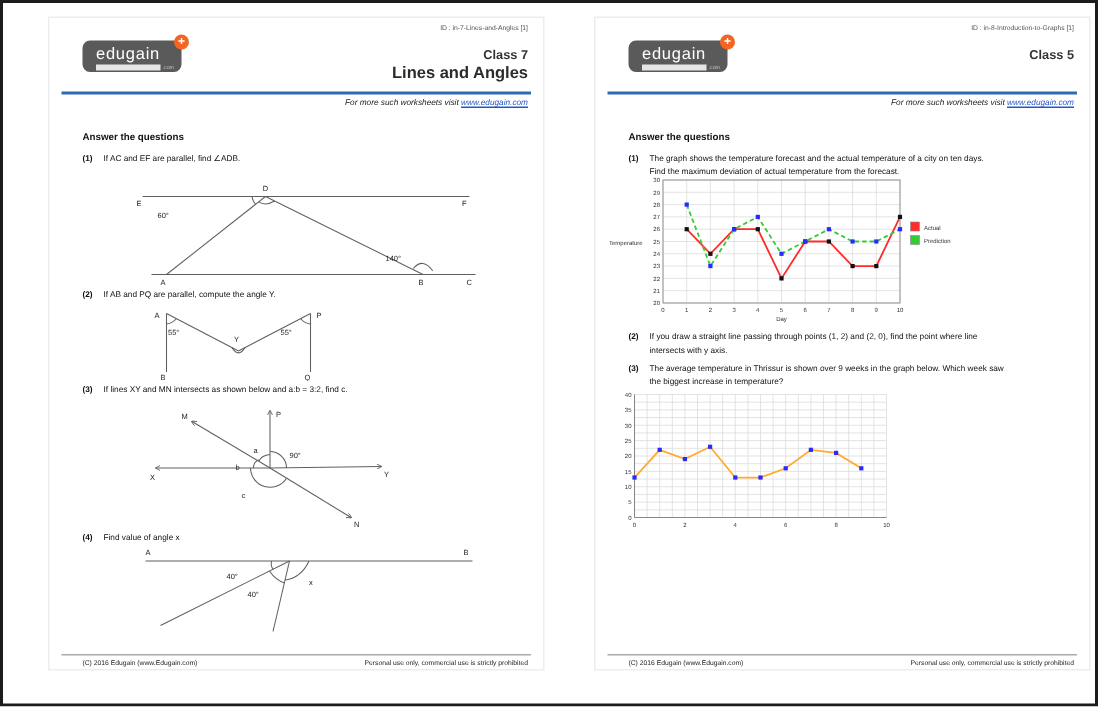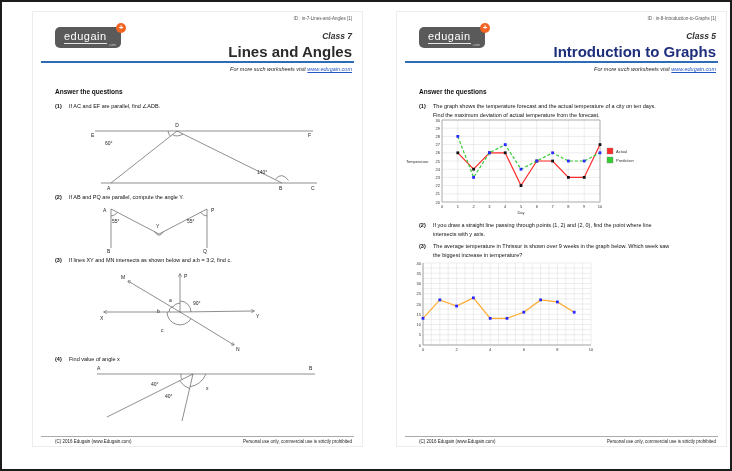--- a/index.html
+++ b/index.html
@@ -2,25 +2,25 @@
 <html><head>
 <meta charset="utf-8">
 <style>
   html,body{margin:0;padding:0;background:#fff;font-family:"Liberation Sans",sans-serif;}
   .frame{position:relative;width:732px;height:471px;background:#ffffff;border:2px solid #1c1c1c;box-sizing:border-box;overflow:hidden;}
   .page{position:absolute;top:9px;width:331px;height:436px;background:#fff;border:1px solid #ededed;box-sizing:border-box;}
   .page-left{left:30px;}
   .page-right{left:394px;}
   .idline{position:absolute;top:4px;right:10px;font-size:4.5px;color:#555;}
   .logo{position:absolute;top:15px;left:22px;width:66px;height:21px;background:#5a5a5a;border-radius:5px;}
-  .logo .word{position:absolute;left:9px;top:3px;font-size:11px;color:#fff;letter-spacing:.5px;border-bottom:1px solid #e5e5e5;padding-bottom:1px;}
+  .logo .word{position:absolute;left:9px;top:3px;font-size:11px;color:#fff;letter-spacing:.5px;border-bottom:4px solid #e5e5e5;padding-bottom:1px;}
   .logo .dotcom{position:absolute;right:5px;bottom:1px;font-size:3.5px;color:#c9c9c9;}
   .badge{position:absolute;top:-4px;right:-5px;width:10px;height:10px;background:#f26522;border-radius:50%;color:#fff;font-size:8px;line-height:10px;text-align:center;font-weight:bold;}
-  .class-label{position:absolute;top:19px;right:10px;font-size:8.5px;font-weight:bold;color:#333;font-style:italic;}
-  .page-title{position:absolute;top:31px;right:10px;font-size:15px;font-weight:bold;}
+  .class-label{position:absolute;top:19px;right:10px;font-size:8.5px;font-weight:bold;color:#333;}
+  .page-title{position:absolute;top:31px;right:10px;font-size:11px;font-weight:bold;}
   .rule{position:absolute;top:49px;left:8px;right:8px;height:2px;}
   .promo{position:absolute;top:54px;right:10px;font-size:5.5px;font-style:italic;color:#222;}
   .promo .link{text-decoration:underline;}
   .answer-heading{position:absolute;top:76px;left:22px;font-size:6.5px;font-weight:bold;color:#111;}
   .q{position:absolute;left:22px;right:12px;display:flex;font-size:5.5px;color:#111;line-height:1.55;}
   .qnum{flex:0 0 14px;font-weight:bold;}
   .qtext span{display:block;}
   .fig{position:absolute;}
   .fig svg line,.fig svg path{stroke:#5f5f5f;stroke-width:.7;fill:none;}
   .fig svg text{font-size:5px;fill:#222;font-family:"Liberation Sans",sans-serif;}
@@ -160,21 +160,20 @@
   </div>
 
   <div class="page page-right">
     <div class="idline">ID : in-8-Introduction-to-Graphs [1]</div>
     <div class="logo">
       <span class="word">edugain</span>
       <span class="dotcom">.com</span>
       <span class="badge">+</span>
     </div>
     <div class="class-label">Class 5</div>
-    <div class="page-title" style="color:#1d2e7b">Introduction to Graphs</div>
     <div class="rule" style="background:#2e6cb5"></div>
     <div class="promo"><span>For more such worksheets visit </span><span class="link" style="color:#2456c4">www.edugain.com</span></div>
     <div class="answer-heading">Answer the questions</div>
 
     <div class="q" style="top:90px">
       <span class="qnum">(1)</span>
       <span class="qtext">
           <span>The graph shows the temperature forecast and the actual temperature of a city on ten days.</span>
           <span>Find the maximum deviation of actual temperature from the forecast.</span>
         </span>

